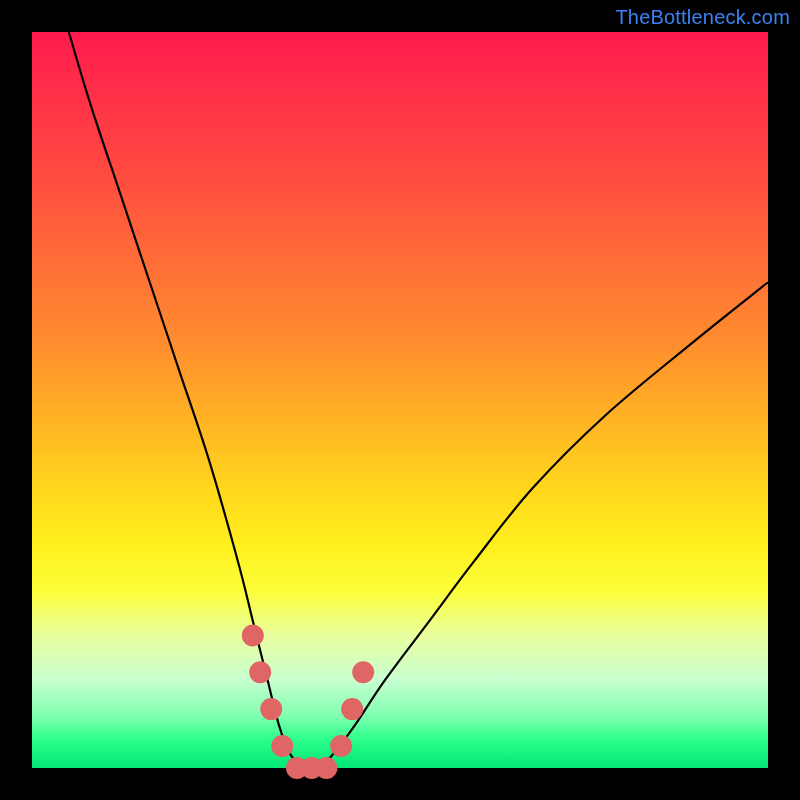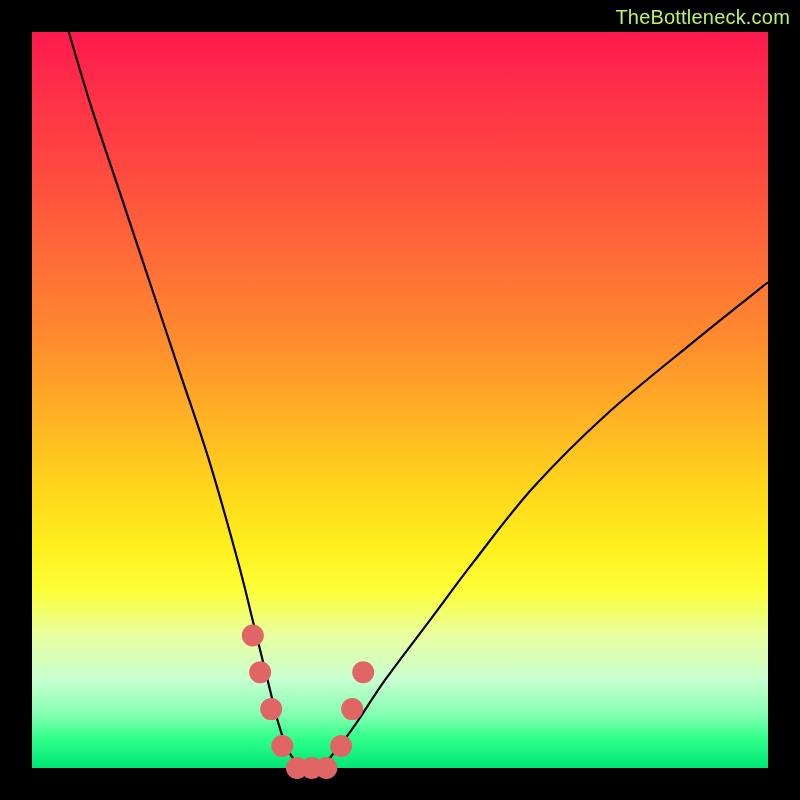--- a/index.html
+++ b/index.html
@@ -41,21 +41,21 @@
       #c8ffd0 88%,
       #7fffb0 93%,
       #2fff8a 96%,
       #00e676 100%
     );
   }
   .watermark {
     position: absolute;
     top: 6px;
     right: 10px;
-    color: #bef264;
+    color: #3b82f6;
     font-size: 20px;
     letter-spacing: 0.2px;
     font-weight: 500;
     user-select: none;
   }
   svg.curve-layer {
     position: absolute;
     left: 0;
     top: 0;
     width: 736px;

